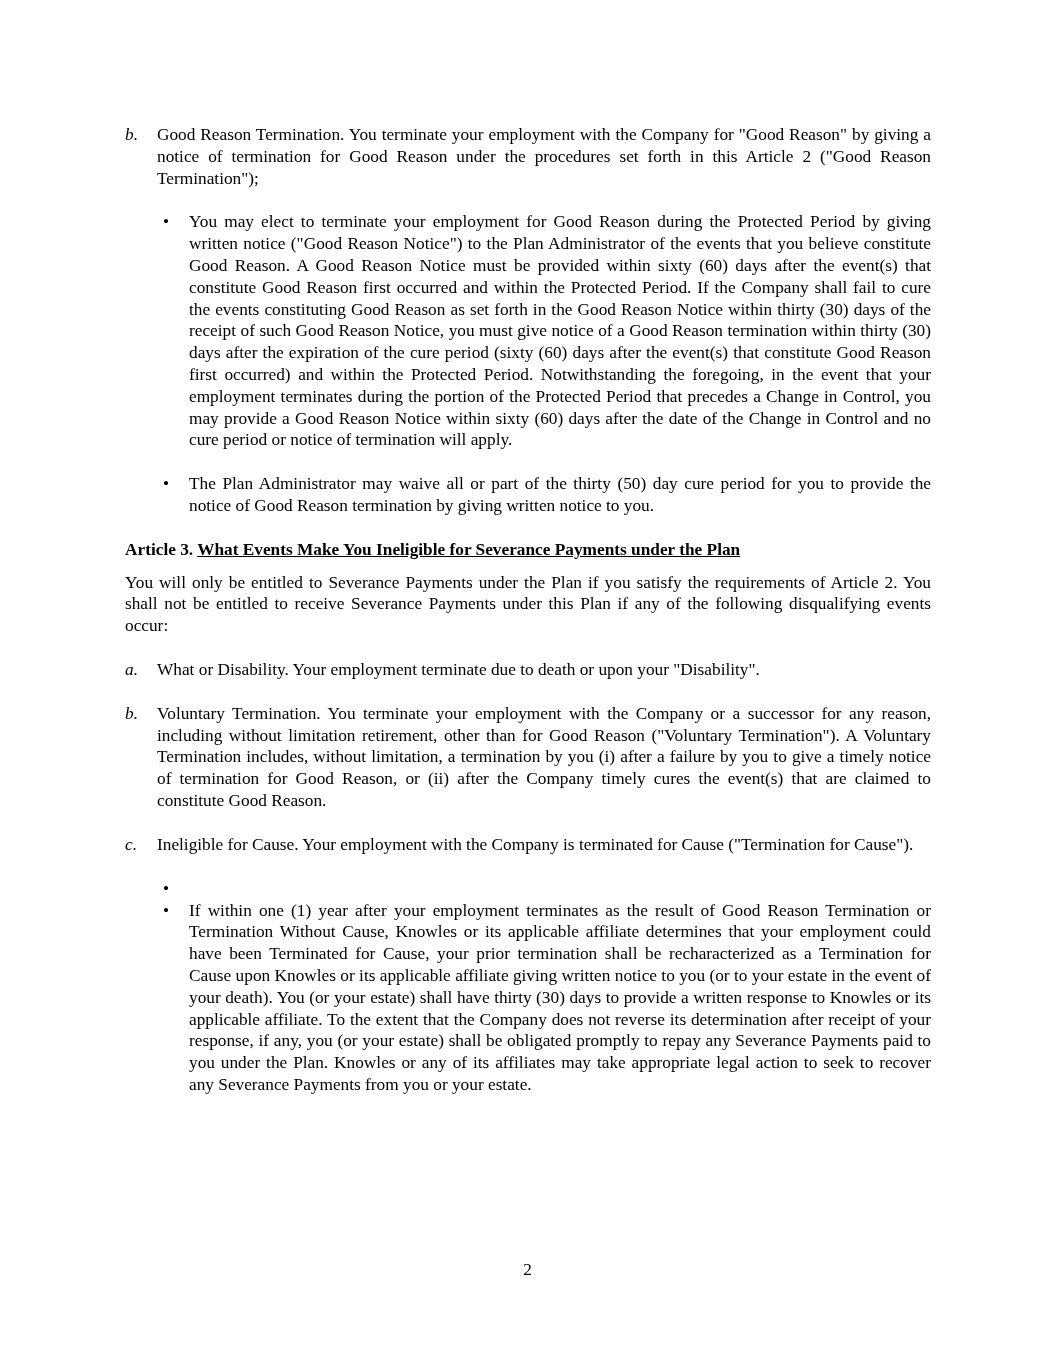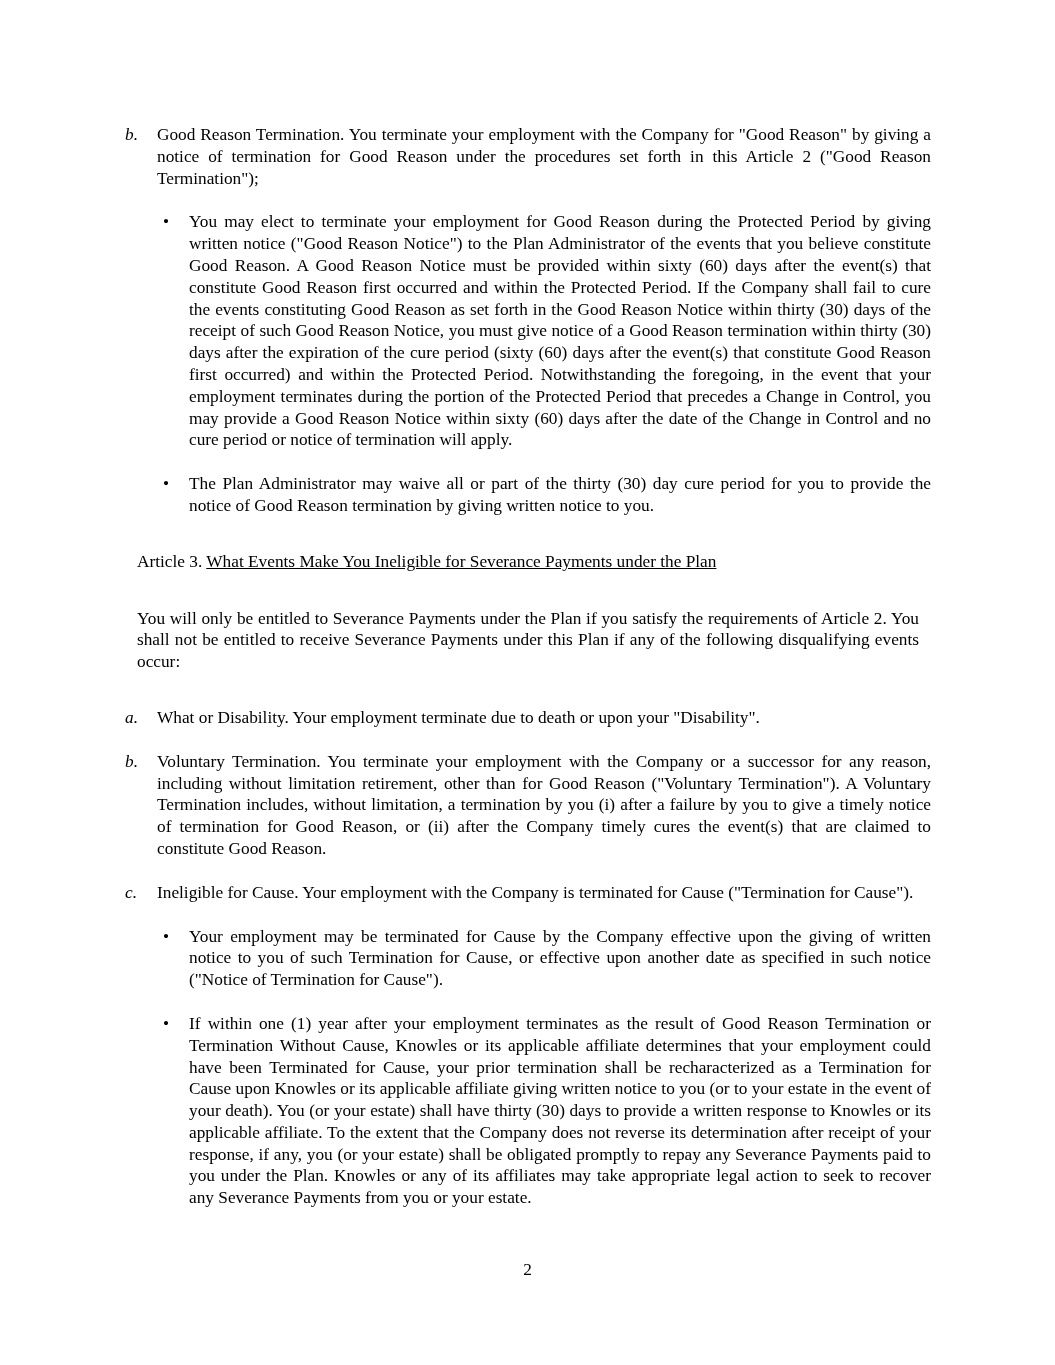--- a/index.html
+++ b/index.html
@@ -9,22 +9,22 @@
     background: #ffffff; color: #000000;
     font-family: "Liberation Serif", "DejaVu Serif", serif;
     font-size: 17.3px; line-height: 21.8px;
   }
   .content { position: absolute; left: 125px; top: 124px; width: 806px; }
   .item { position: relative; padding-left: 32px; text-align: justify; margin: 0; }
   .item .marker { position: absolute; left: 0; top: 0; font-style: italic; }
   .item .title { }
   .bullet { position: relative; padding-left: 64px; text-align: justify; margin: 0; }
   .bullet .dot { position: absolute; left: 38px; top: 0; }
-  .para { text-align: justify; margin: 12px; }
-  .heading { font-weight: normal; margin: 12px; }
+  .para { text-align: justify; margin: 0; }
+  .heading { font-weight: bold; margin: 0; }
   .heading .ul { text-decoration: underline; }
   .gap-l { height: 22px; }
   .gap-m { height: 11px; }
   .page-number { position: absolute; left: 0; width: 1055px; top: 1259px; text-align: center; }
 </style>
 </head>
 <body>
 
 <div class="page">
   <div class="content">
@@ -36,21 +36,21 @@
     <div class="gap-l"></div>
 
     <p class="bullet">
       <span class="dot">•</span>
       <span>You may elect to terminate your employment for Good Reason during the Protected Period by giving written notice ("Good Reason Notice") to the Plan Administrator of the events that you believe constitute Good Reason.  A Good Reason Notice must be provided within sixty (60) days after the event(s) that constitute Good Reason first occurred and within the Protected Period.  If the Company shall fail to cure the events constituting Good Reason as set forth in the Good Reason Notice within thirty (30) days of the receipt of such Good Reason Notice, you must give notice of a Good Reason termination within thirty (30) days after the expiration of the cure period (sixty (60) days after the event(s) that constitute Good Reason first occurred) and within the Protected Period.  Notwithstanding the foregoing, in the event that your employment terminates during the portion of the Protected Period that precedes a Change in Control, you may provide a Good Reason Notice within sixty (60) days after the date of the Change in Control and no cure period or notice of termination will apply.</span>
     </p>
     <div class="gap-l"></div>
 
     <p class="bullet">
       <span class="dot">•</span>
-      <span>The Plan Administrator may waive all or part of the thirty (30) day cure period for you to provide the notice of Good Reason termination by giving written notice to you.</span>
+      <span>The Plan Administrator may waive all or part of the thirty (50) day cure period for you to provide the notice of Good Reason termination by giving written notice to you.</span>
     </p>
     <div class="gap-l"></div>
 
     <p class="heading">
       <span>Article 3. </span><span class="ul">What Events Make You Ineligible for Severance Payments under the Plan</span>
     </p>
     <div class="gap-m"></div>
 
     <p class="para">You will only be entitled to Severance Payments under the Plan if you satisfy the requirements of Article 2.  You shall not be entitled to receive Severance Payments under this Plan if any of the following disqualifying events occur:</p>
     <div class="gap-l"></div>
@@ -68,21 +68,20 @@
     <div class="gap-l"></div>
 
     <p class="item">
       <span class="marker">c.</span>
       <span class="title">Ineligible for Cause</span><span>. Your employment with the Company is terminated for Cause ("Termination for Cause").</span>
     </p>
     <div class="gap-l"></div>
 
     <p class="bullet">
       <span class="dot">•</span>
-      <span>Your employment may be terminated for Cause by the Company effective upon the giving of written notice to you of such Termination for Cause, or effective upon another date as specified in such notice ("Notice of Termination for Cause").</span>
     </p>
     <div class="gap-l"></div>
 
     <p class="bullet">
       <span class="dot">•</span>
       <span>If within one (1) year after your employment terminates as the result of Good Reason Termination or Termination Without Cause, Knowles or its applicable affiliate determines that your employment could have been Terminated for Cause, your prior termination shall be recharacterized as a Termination for Cause upon Knowles or its applicable affiliate giving written notice to you (or to your estate in the event of your death). You (or your estate) shall have thirty (30) days to provide a written response to Knowles or its applicable affiliate. To the extent that the Company does not reverse its determination after receipt of your response, if any, you (or your estate) shall be obligated promptly to repay any Severance Payments paid to you under the Plan.  Knowles or any of its affiliates may take appropriate legal action to seek to recover any Severance Payments from you or your estate.</span>
     </p>
 
   </div>
 

